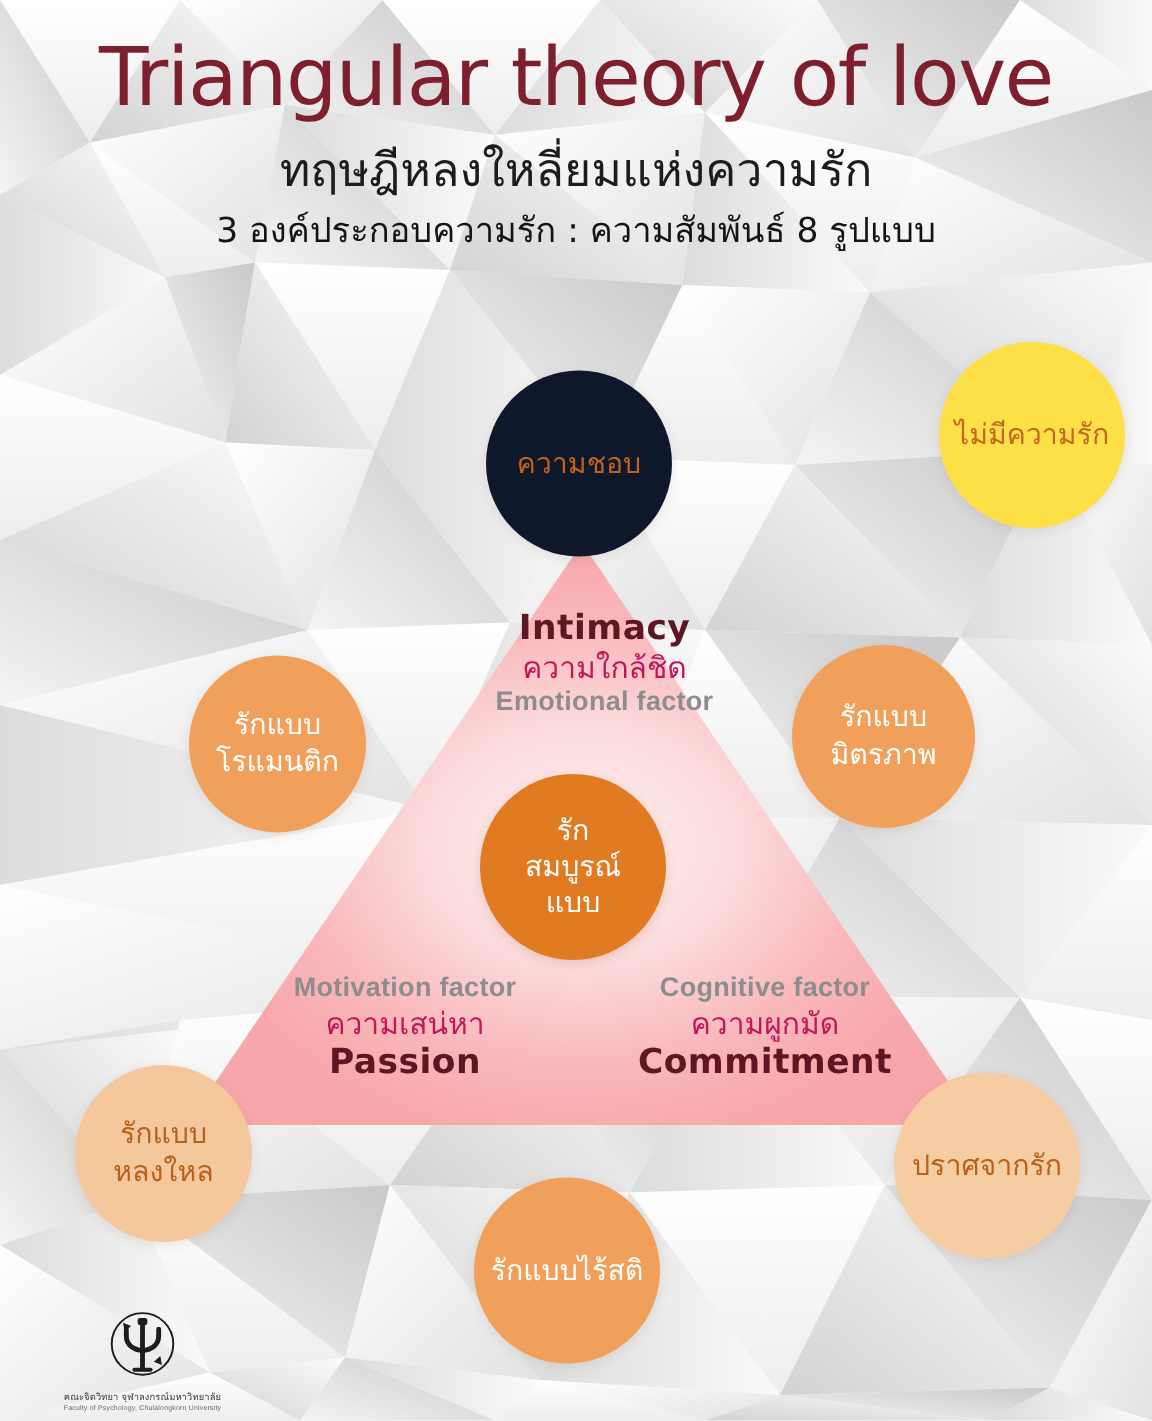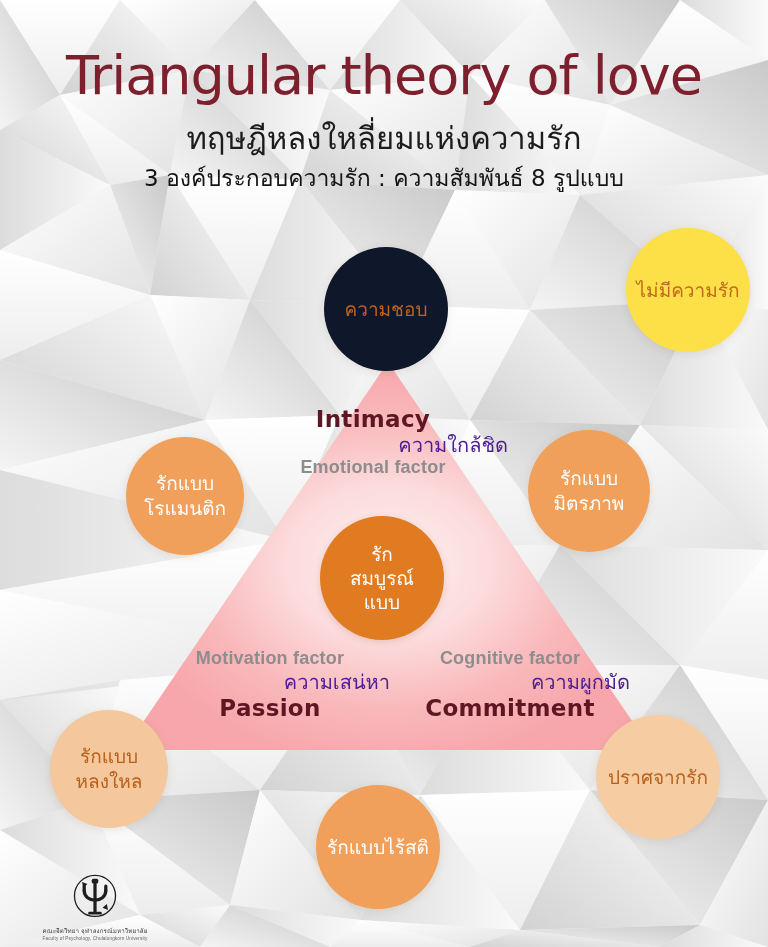--- a/index.html
+++ b/index.html
@@ -22,21 +22,21 @@
     width:768px; height:947px;
     z-index:0;
   }
 
   
   .header{
     position:absolute;
     left:0; top:0; width:768px;
     z-index:5;
     text-align:center;
-    padding-top:48px;
+    padding-top:24px;
   }
   .title-en{
     font-size:54px;
     line-height:1.02;
     font-weight:400;
     letter-spacing:-1px;
     color:#7d1f2c;
     font-family:"DejaVu Sans","Liberation Sans",sans-serif;
   }
   .title-th{
@@ -70,32 +70,31 @@
     text-align:center;
     line-height:1.22;
     pointer-events:none;
   }
   .lbl-en-strong{
     font-size:23px; font-weight:bold; color:#5e1622;
     font-family:"DejaVu Sans","Liberation Sans",sans-serif;
     letter-spacing:.3px;
   }
   .lbl-th{
-    font-size:20px; color:#4c1d95;
-    font-family:"DejaVu Sans","Liberation Sans",sans-serif;
-    text-align:right;
+    font-size:20px; color:#be185d;
+    font-family:"DejaVu Sans","Liberation Sans",sans-serif;
   }
   .lbl-en-soft{
     font-size:18px; color:#8d8d8d;
     font-family:"Liberation Sans","DejaVu Sans",sans-serif;
     letter-spacing:.2px;
     font-weight:bold;
   }
 
-  #intimacy-label{ left:238px; top:405px; width:270px; }
+  #intimacy-label{ left:268px; top:405px; width:270px; }
   #passion-label{ left:150px; top:648px; width:240px; }
   #commitment-label{ left:390px; top:648px; width:240px; }
 
   
   #center-circle{
     position:absolute;
     left:320px; top:516px;
     width:124px; height:124px;
     border-radius:50%;
     background:#e07b22;

